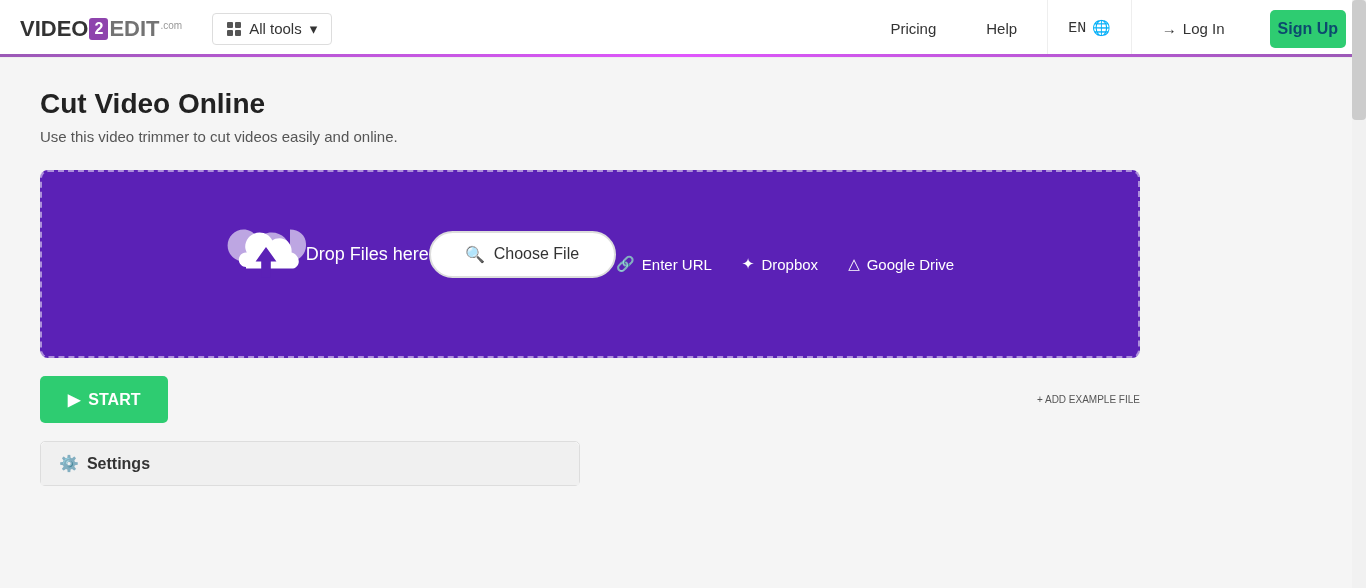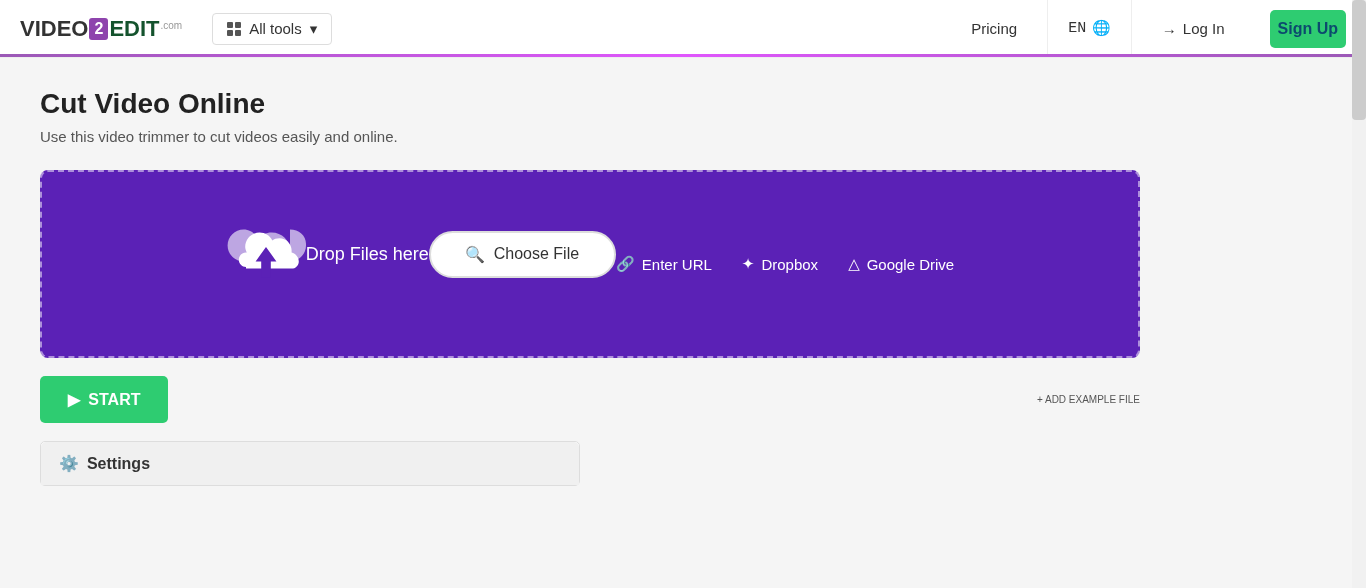--- a/index.html
+++ b/index.html
@@ -39,21 +39,21 @@
       color: #fff;
       font-size: 16px;
       font-weight: bold;
       padding: 2px 5px;
       border-radius: 3px;
       margin: 0 1px;
     }
     .logo-text-edit {
       font-size: 22px;
       font-weight: bold;
-      color: #14532d;
+      color: #737373;
     }
     .logo-com {
       font-size: 10px;
       color: #999;
       margin-left: 1px;
       align-self: flex-start;
       margin-top: 4px;
     }
 
     .all-tools-btn {
@@ -297,20 +297,21 @@
         <span></span>
         <span></span>
         <span></span>
     </span>
     <span>All tools</span>
     <span>▾</span>
   </button>
 
   <nav class="header-nav">
     <a class="nav-link">Pricing</a>
+    <a class="nav-link">Help</a>
     <div class="lang-btn">
       <span>EN</span>
       <span>🌐</span>
     </div>
     <a class="login-btn">
       <span>→</span>
       <span>Log In</span>
     </a>
     <button class="signup-btn">Sign Up</button>
   </nav>

